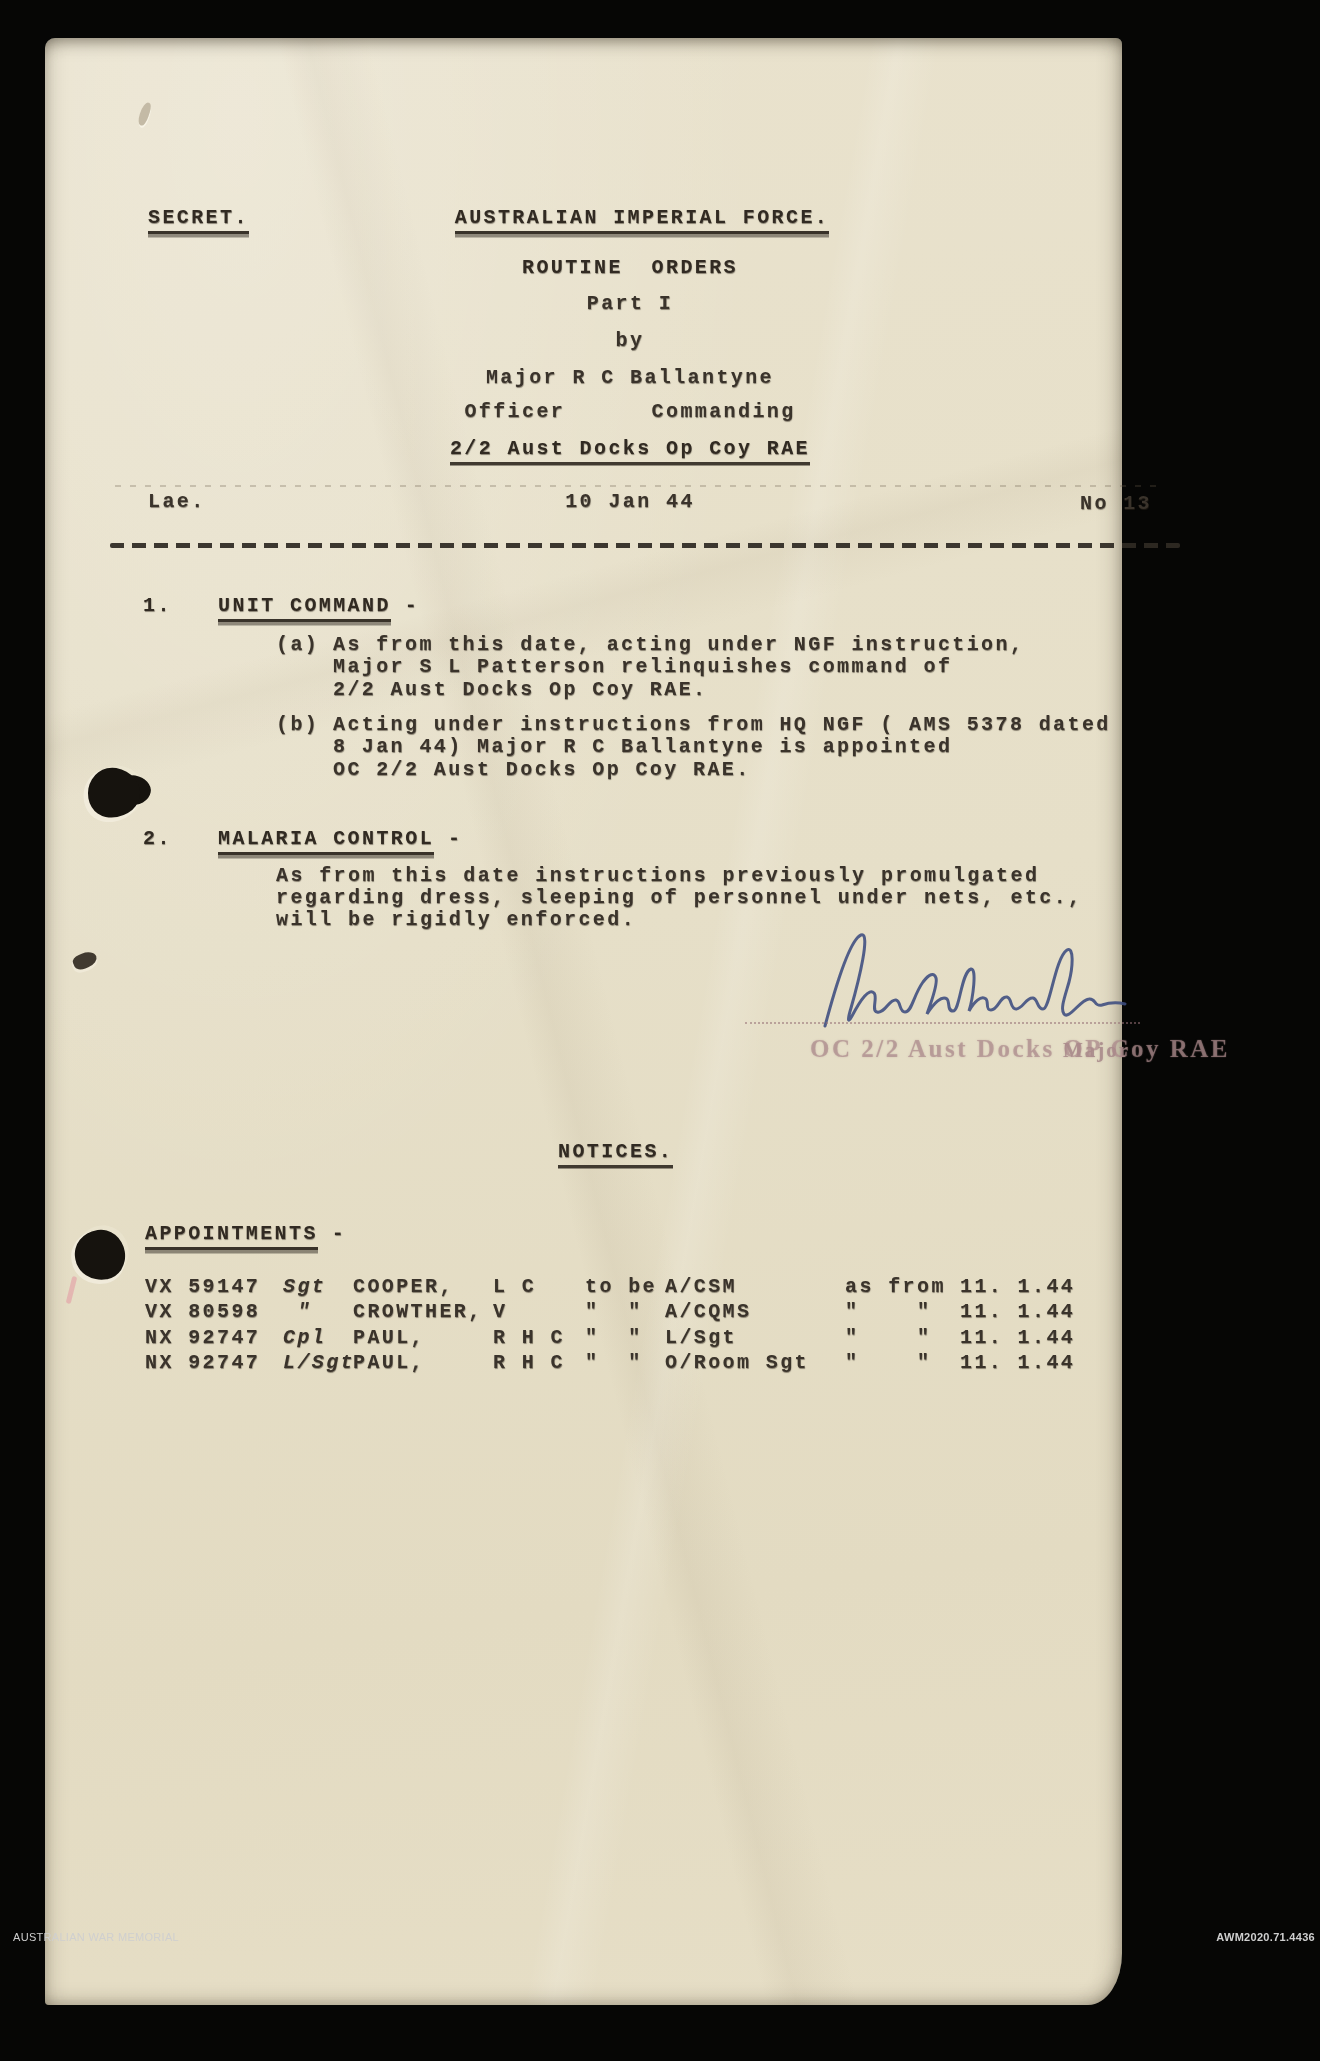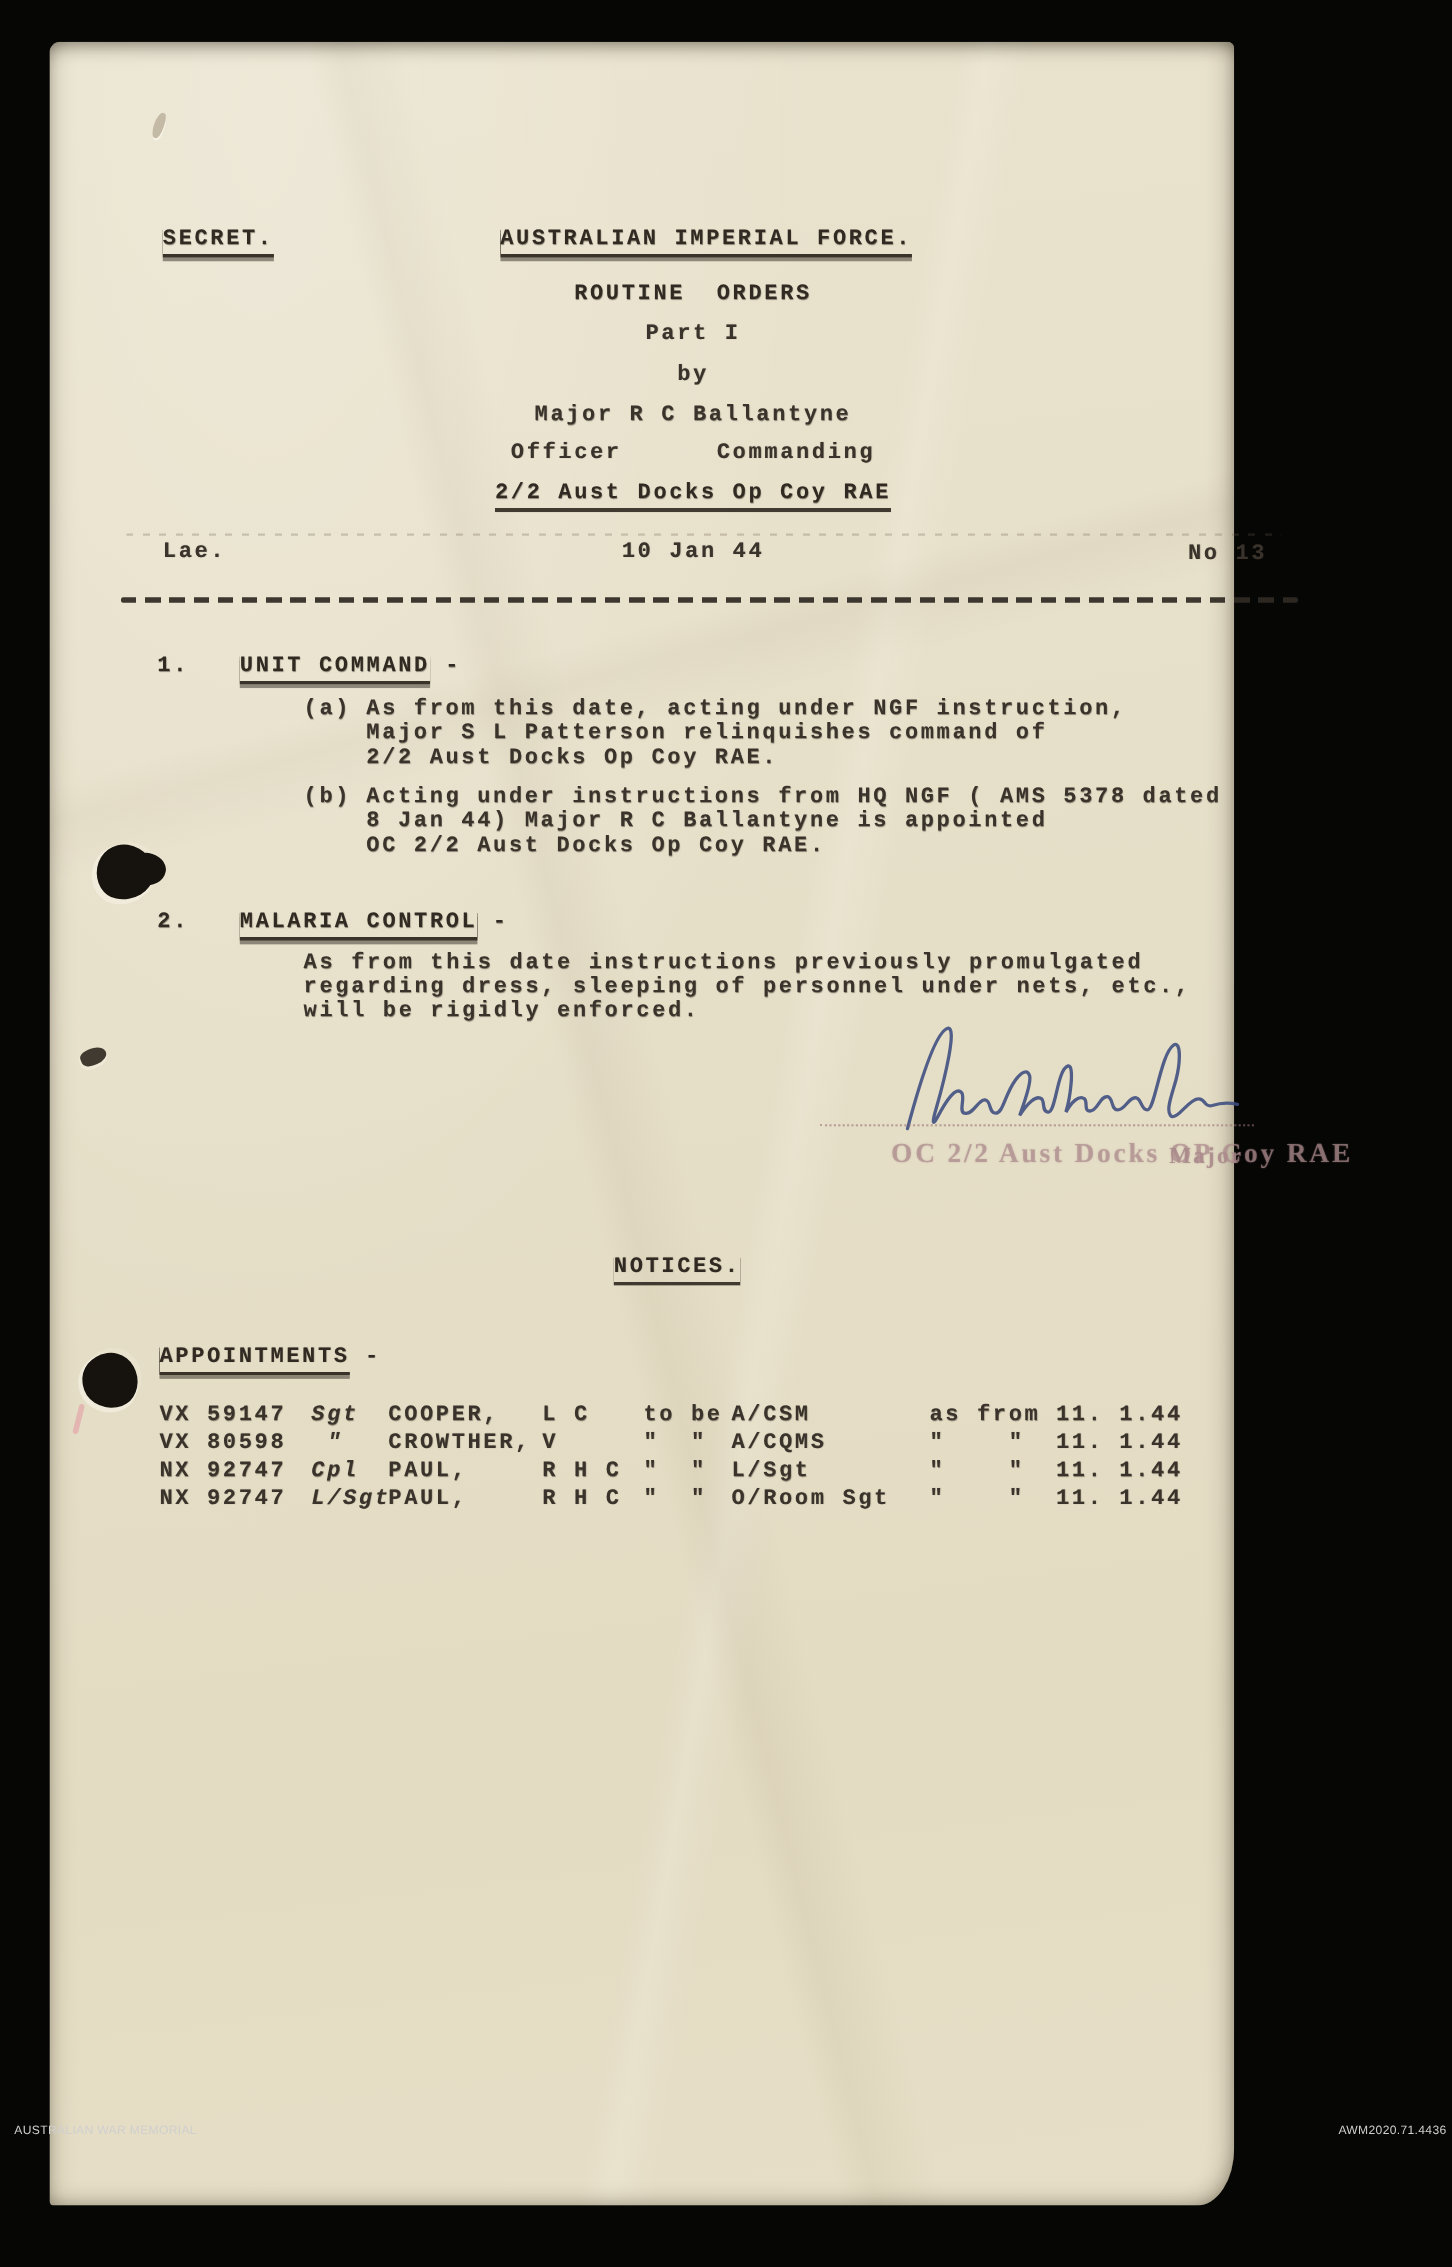--- a/index.html
+++ b/index.html
@@ -94,21 +94,21 @@
   .c-num{left:100px;}  .c-rank{left:238px;font-style:italic;} .c-name{left:308px;}
   .c-init{left:448px;} .c-tobe{left:540px;} .c-role{left:620px;}
   .c-from{left:800px;} .c-date{left:915px;}
   
   .footer-text{
     position:absolute;top:1932px;
     font:400 11px/1 "Liberation Sans",sans-serif;
     color:#cfcfcf;letter-spacing:.3px;margin-left:10px;
   }
   .footer-left{left:3px;}
-  .footer-right{right:5px;}
+  .footer-right{right:5px;font-weight:bold;}
 </style>
 </head>
 <body>
 
 <div class="paper">
 
   <div class="typed dark" style="left:103px;top:168px;"><span class="ul2">SECRET.</span></div>
 
   <div class="typed dark ctr" style="top:168px;"><span class="ul2" style="margin-left:24px;">AUSTRALIAN IMPERIAL FORCE.</span></div>
   <div class="typed dark ctr" style="top:218px;">ROUTINE  ORDERS</div>

